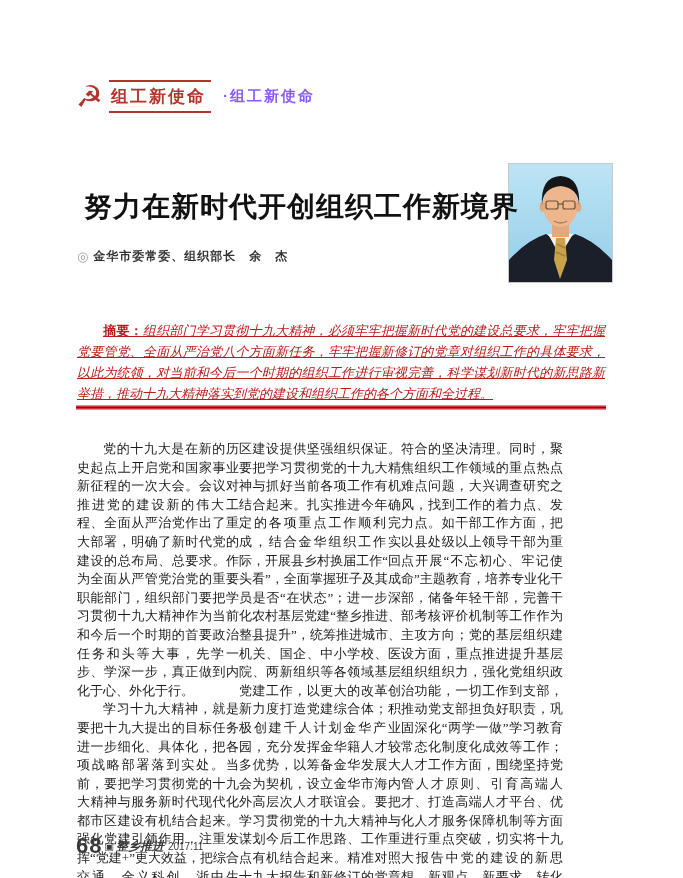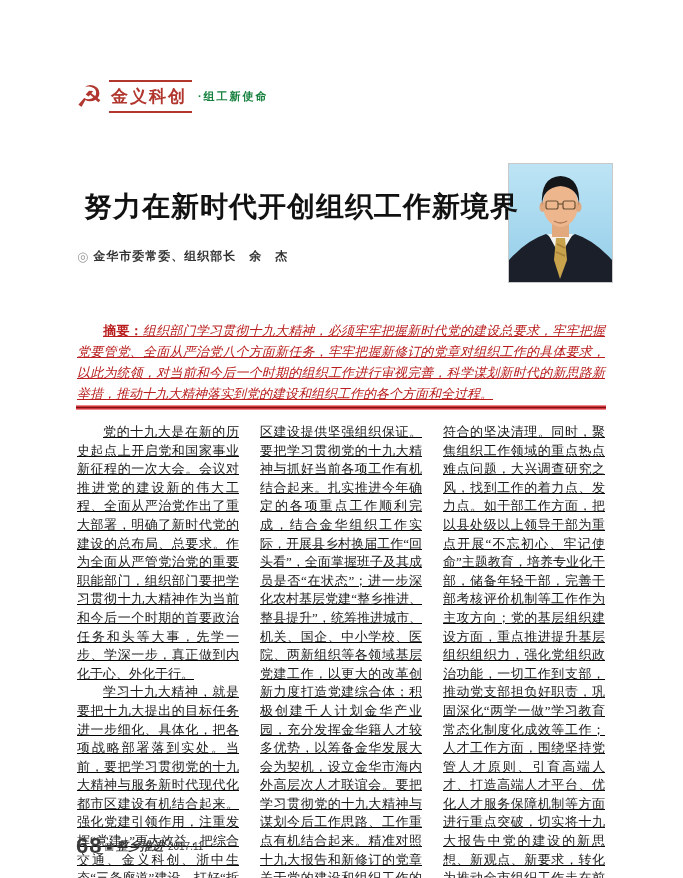--- a/index.html
+++ b/index.html
@@ -6,65 +6,65 @@
   .page{position:relative;width:683px;height:878px;background:#ffffff;margin:0 auto;
         font-family:"Liberation Serif","DejaVu Serif",serif;overflow:hidden;
         box-shadow:0 0 4px rgba(0,0,0,.25);}
   
   .hdr{position:absolute;left:76px;top:80px;display:flex;align-items:center;}
   .emblem{color:#b0362e;font-size:30px;line-height:30px;margin-right:6px;
           font-family:"DejaVu Sans",sans-serif;}
   .badge{border-top:2px solid #b0362e;border-bottom:2px solid #b0362e;
          padding:3px 5px 3px 2px;color:#b0362e;font-weight:bold;font-size:17px;
          font-family:"Liberation Sans","DejaVu Sans",sans-serif;letter-spacing:2px;}
-  .badge-sub{color:#15803d;font-weight:bold;font-size:11px;letter-spacing:2px;
-         font-family:"Liberation Sans","DejaVu Sans",sans-serif;margin-left:6px;}
+  .badge-sub{color:#8b5cf6;font-weight:bold;font-size:15px;letter-spacing:2px;
+         font-family:"Liberation Sans","DejaVu Sans",sans-serif;margin-left:12px;}
   
   .photo{position:absolute;left:508px;top:163px;width:105px;height:120px;
          border:1px solid #c9c9c9;box-sizing:border-box;}
   
   .title{position:absolute;left:77px;top:188px;width:440px;font-size:28px;
          font-weight:bold;color:#111;letter-spacing:1px;margin-left:7px;}
   .byline{position:absolute;left:77px;top:248px;font-size:12px;font-weight:bold;
           color:#333;font-family:"Liberation Sans","DejaVu Sans",sans-serif;
           display:flex;align-items:center;letter-spacing:1px;}
   .byline .mark{color:#9a9a9a;font-size:13px;margin-right:4px;font-weight:normal;}
   
   .abstract{position:absolute;left:77px;top:320px;width:528px;font-size:13px;
             line-height:21px;color:#b91c1c;text-align:justify;font-style:italic;text-decoration:underline;}
   .abstract .alabel{font-weight:bold;font-style:normal;
             font-family:"Liberation Sans","DejaVu Sans",sans-serif;}
   .abstract .ind{display:inline-block;width:2em;}
   
   .rule{position:absolute;left:76px;top:405px;width:530px;height:5px;
         background:linear-gradient(to bottom,#f3b9bc 0%,#e23d44 25%,#7d1215 50%,#e23d44 75%,#f3b9bc 100%);}
   
-  .cols{position:absolute;left:77px;top:423px;width:528px;height:412px;
-        display:flex;justify-content:space-between;text-decoration:underline;}
+  .cols{position:absolute;left:77px;top:440px;width:528px;height:412px;
+        display:flex;justify-content:flex-start;}
   .col{width:162px;font-size:13px;line-height:18.6px;color:#1c1c1c;
        text-align:justify;text-justify:inter-ideograph;}
   .col p{margin:0;word-break:break-all;}
   .col p.indent{text-indent:2em;}
   
   .footer{position:absolute;left:76px;top:833px;display:flex;align-items:center;
           color:#3a3a3a;}
   .pgnum{font-size:22px;font-weight:bold;letter-spacing:1px;
          font-family:"Liberation Sans","DejaVu Sans",sans-serif;}
   .maglogo{font-size:12px;font-weight:bold;font-style:italic;margin-left:2px;}
   .magglyph{font-size:10px;margin-left:2px;font-family:"DejaVu Sans",sans-serif;}
   .issue{font-size:10px;margin-left:4px;font-family:"Liberation Sans",sans-serif;}
 </style>
 </head>
 <body>
 
 <div class="page">
 
   <div class="hdr">
     <span class="emblem">☭</span>
-    <span class="badge">金义科创</span>
+    <span class="badge">组工新使命</span>
     <span class="badge-sub">·组工新使命</span>
   </div>
 
   <div class="photo">
     <svg width="103" height="118" viewBox="0 0 103 118">
       <defs>
         <linearGradient id="bg" x1="0" y1="0" x2="0" y2="1">
           <stop offset="0" stop-color="#bde4f5"></stop>
             <stop offset="1" stop-color="#93cde9"></stop>
         </linearGradient>

